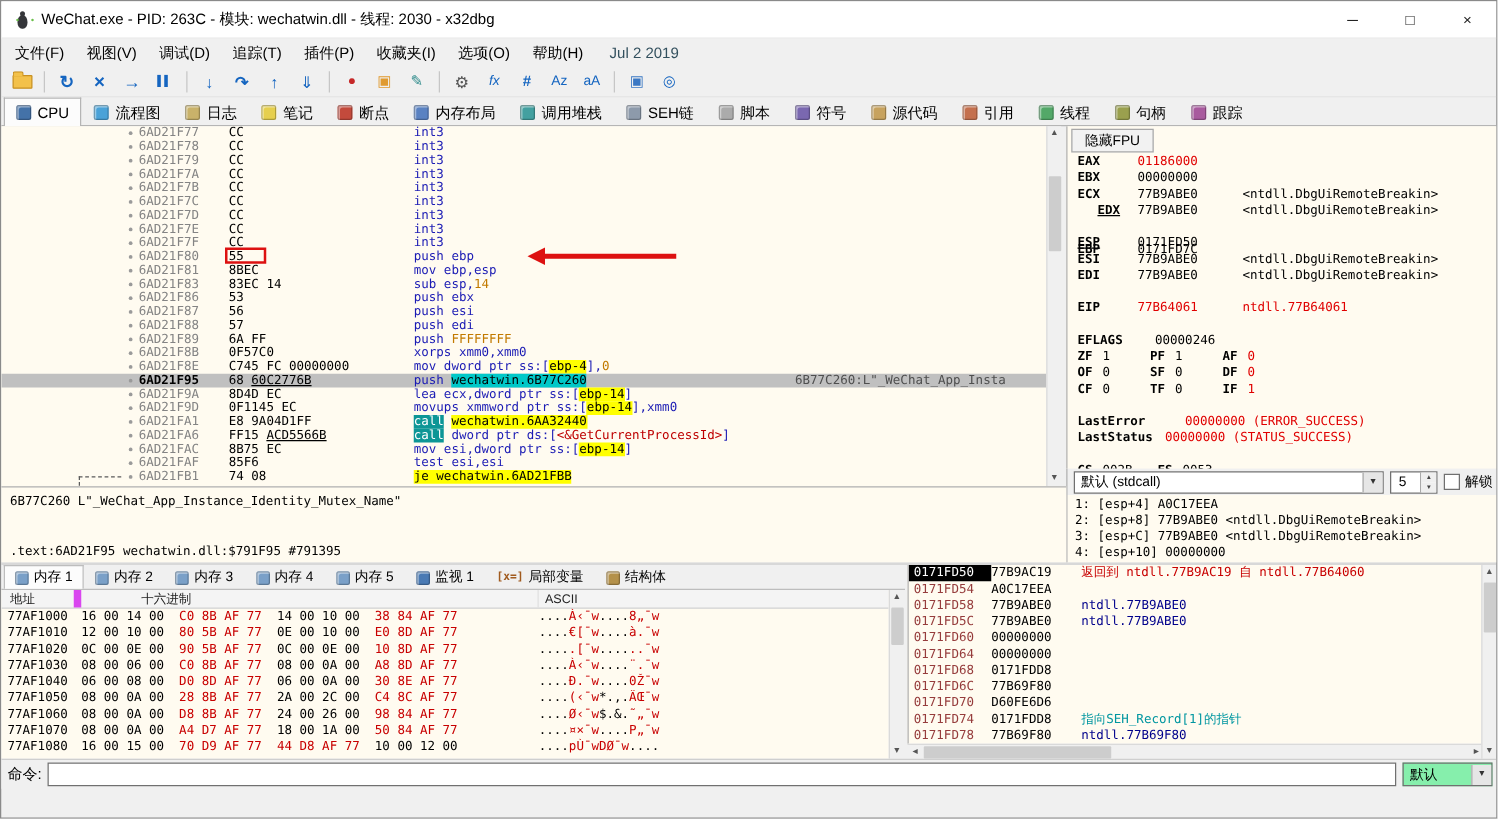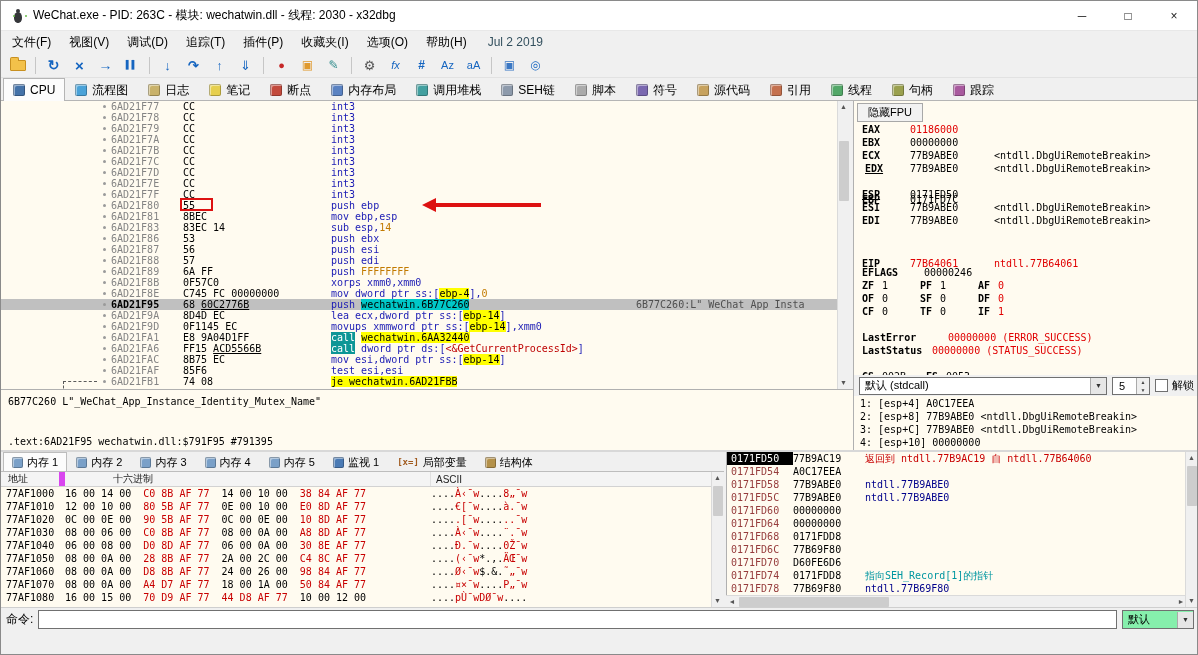--- a/index.html
+++ b/index.html
@@ -334,21 +334,21 @@
         <div class="reg-line" style="top: 35px;">
           <span class="reg-seg rbold" style="left: 8px;">EBX</span>
           <span class="reg-seg" style="left: 56px;">00000000</span>
         </div>
         <div class="reg-line" style="top: 48px;">
           <span class="reg-seg rbold" style="left: 8px;">ECX</span>
           <span class="reg-seg" style="left: 56px;">77B9ABE0</span>
           <span class="reg-seg" style="left: 140px;">&lt;ntdll.DbgUiRemoteBreakin&gt;</span>
         </div>
         <div class="reg-line" style="top: 61px;">
-          <span class="reg-seg rbold" style="left: 11px; text-decoration: underline;">EDX</span>
+          <span class="reg-seg rbold" style="left: 24px; text-decoration: underline;">EDX</span>
           <span class="reg-seg" style="left: 56px;">77B9ABE0</span>
           <span class="reg-seg" style="left: 140px;">&lt;ntdll.DbgUiRemoteBreakin&gt;</span>
         </div>
         <div class="reg-line" style="top: 92px;">
           <span class="reg-seg rbold" style="left: 8px;">EBP</span>
           <span class="reg-seg" style="left: 56px;">0171FD7C</span>
         </div>
         <div class="reg-line" style="top: 87px;">
           <span class="reg-seg rbold rund" style="left: 8px;">ESP</span>
           <span class="reg-seg" style="left: 56px;">0171FD50</span>
@@ -356,21 +356,21 @@
         <div class="reg-line" style="top: 100px;">
           <span class="reg-seg rbold" style="left: 8px;">ESI</span>
           <span class="reg-seg" style="left: 56px;">77B9ABE0</span>
           <span class="reg-seg" style="left: 140px;">&lt;ntdll.DbgUiRemoteBreakin&gt;</span>
         </div>
         <div class="reg-line" style="top: 113px;">
           <span class="reg-seg rbold" style="left: 8px;">EDI</span>
           <span class="reg-seg" style="left: 56px;">77B9ABE0</span>
           <span class="reg-seg" style="left: 140px;">&lt;ntdll.DbgUiRemoteBreakin&gt;</span>
         </div>
-        <div class="reg-line" style="top: 156px;">
+        <div class="reg-line" style="top: 139px;">
           <span class="reg-seg rbold" style="left: 8px;">EIP</span>
           <span class="reg-seg rred" style="left: 56px;">77B64061</span>
           <span class="reg-seg rred" style="left: 140px;">ntdll.77B64061</span>
         </div>
         <div class="reg-line" style="top: 165px;">
           <span class="reg-seg rbold" style="left: 8px;">EFLAGS</span>
           <span class="reg-seg" style="left: 70px;">00000246</span>
         </div>
         <div class="reg-line" style="top: 178px;">
           <span class="reg-seg rbold" style="left: 8px;">ZF</span>

